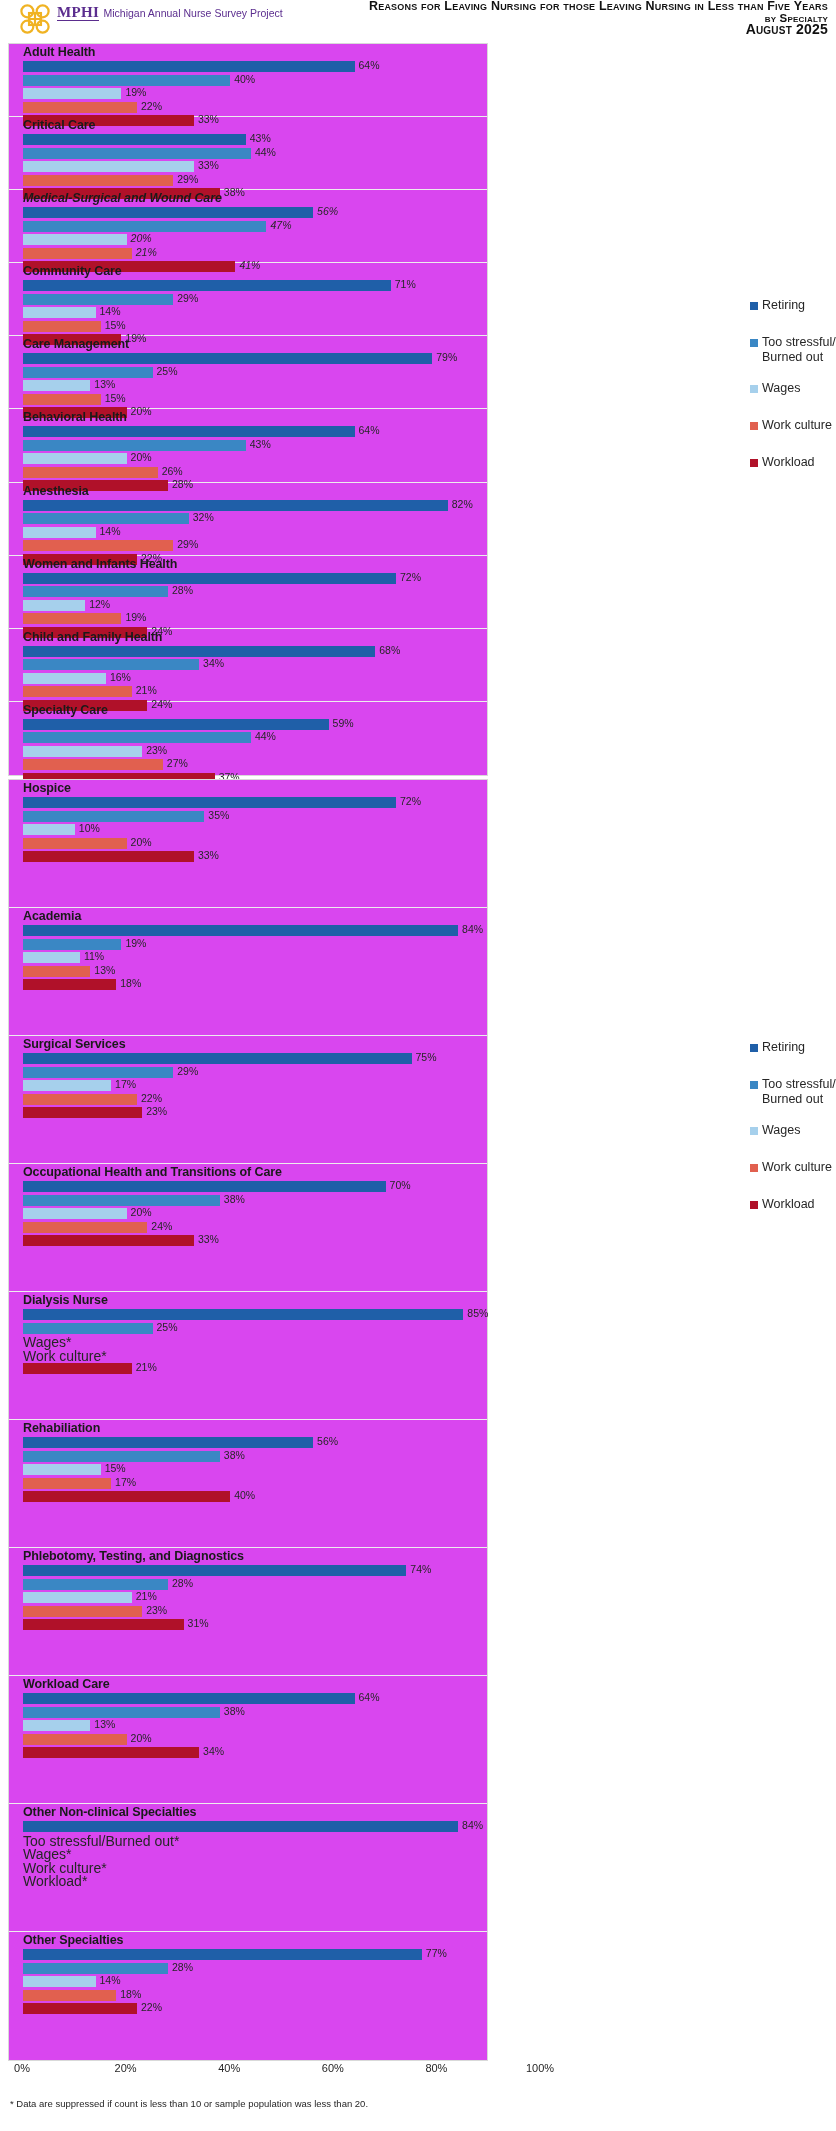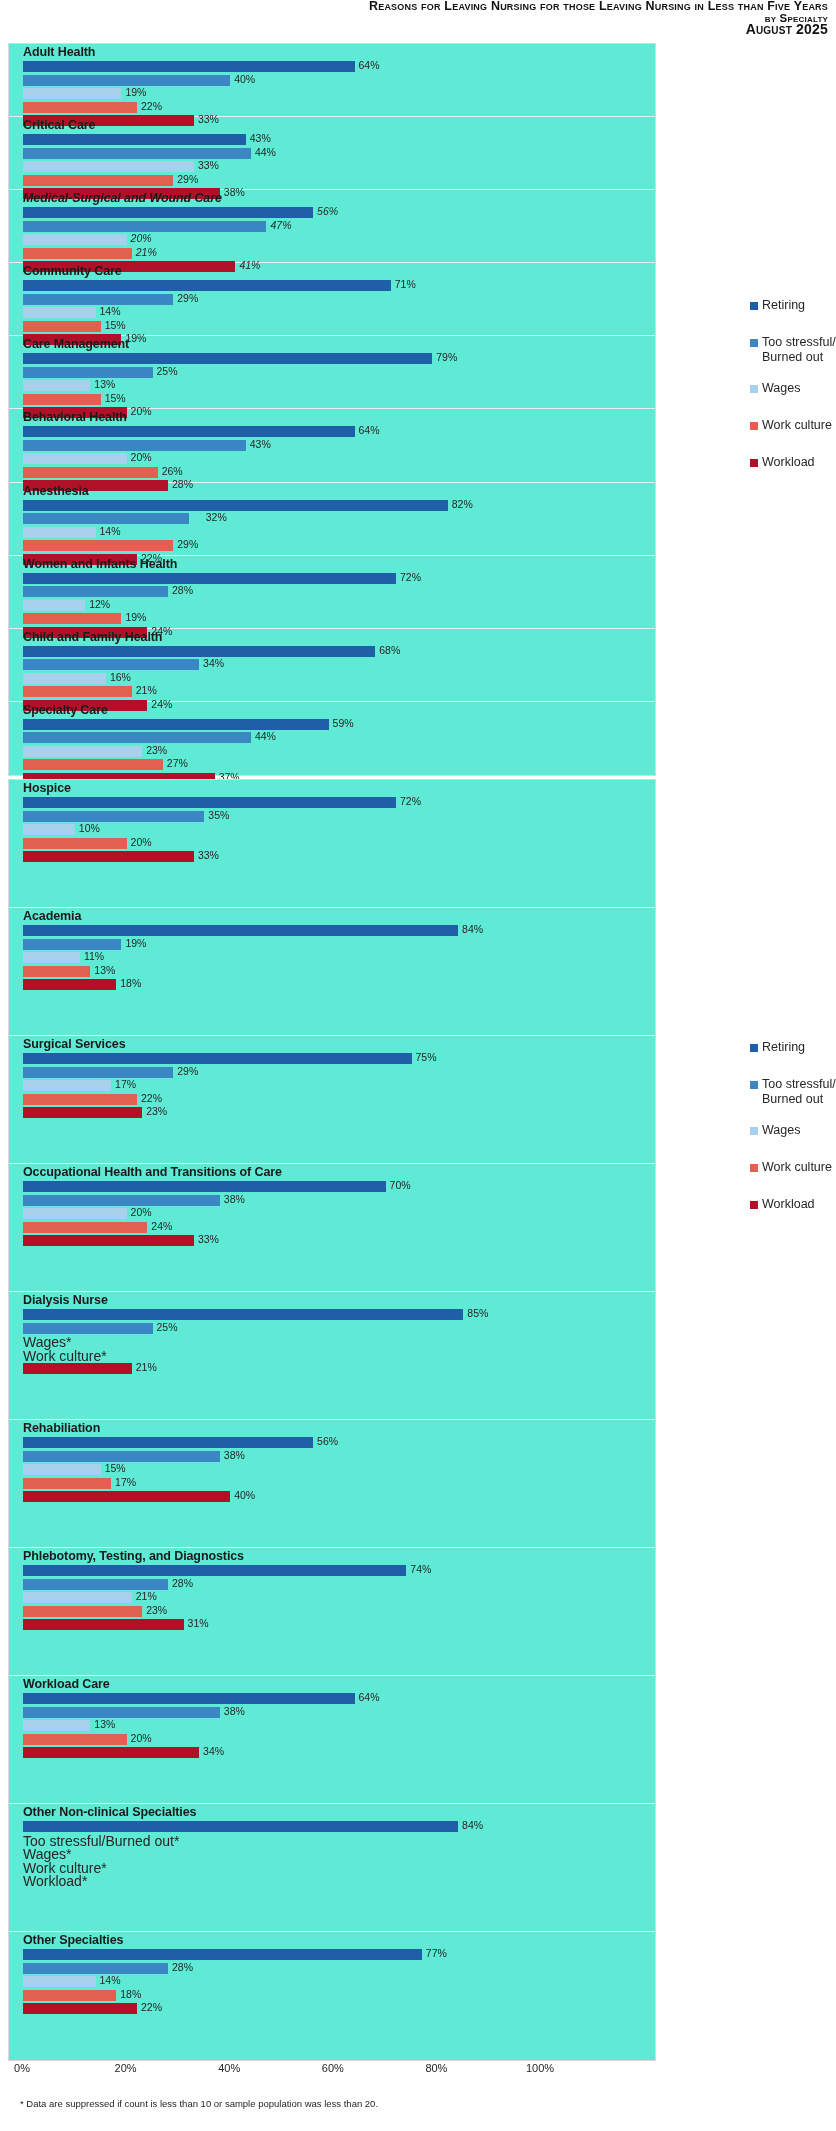--- a/index.html
+++ b/index.html
@@ -43,23 +43,23 @@
     letter-spacing:.2px;
   }
   .title-block div { white-space:nowrap; }
   .title-l2 { font-size:11.5px; }
   .title-l3 { font-size:14px; }
 
   
   .panel {
     position:absolute;
     left:8px;
-    width:648px;
+    width:480px;
     border:1px solid #d9d9d9;
-    background:#5eead4;
+    background:#d946ef;
   }
   #panel-top { top:43px; height:733px; }
   #panel-bottom { top:779px; height:1282px; }
 
   .group { position:relative; border-bottom:1px solid #ededed; }
   .group:last-child { border-bottom:none; }
   .group-label {
     position:absolute; left:14px; top:1px;
     font-size:12.5px; font-weight:700; color:#1a1a1a;
     white-space:nowrap; letter-spacing:-.1px;
@@ -100,28 +100,46 @@
   
   .axis {
     position:absolute; left:8px; top:2062px; width:548px; height:18px;
   }
   .axis-tick {
     position:absolute; top:0; font-size:11px; color:#262626;
     transform:translateX(-50%); white-space:nowrap;
   }
 
   .footnote {
-    position:absolute; left:20px; top:2098px;
+    position:absolute; left:10px; top:2098px;
     font-size:9.5px; color:#262626; white-space:nowrap;
   }
 </style>
 </head>
 <body>
 
 <div class="header">
+  <div class="logo-wrap">
+    <span class="logo-mark">
+      <svg viewBox="0 0 40 40" width="34" height="34" aria-hidden="true">
+        <g fill="none" stroke="#f0b323" stroke-width="2.6">
+          <circle cx="11" cy="11" r="7"></circle>
+          <circle cx="29" cy="11" r="7"></circle>
+          <circle cx="11" cy="29" r="7"></circle>
+          <circle cx="29" cy="29" r="7"></circle>
+          <rect x="13" y="13" width="14" height="14"></rect>
+          <path d="M20 13 V27 M13 20 H27"></path>
+        </g>
+      </svg>
+    </span>
+    <span class="logo-text">
+      <span class="logo-acronym">MPHI</span>
+      <span class="logo-sub">Michigan Annual Nurse Survey Project</span>
+    </span>
+  </div>
   <div class="title-block">
     <div>Reasons for Leaving Nursing for those Leaving Nursing in Less than Five Years</div>
     <div class="title-l2">by Specialty</div>
     <div class="title-l3">August 2025</div>
   </div>
 </div>
 
 <div class="panel" id="panel-top">
     <div class="group" style="height: 73.1px;">
       <div class="group-label">Adult Health</div>
@@ -275,21 +293,21 @@
     </div>
     <div class="group" style="height: 73.1px;">
       <div class="group-label">Anesthesia</div>
       <div class="bars">
         <div class="bar-row">
           <div class="bar" style="width: 424.76px; background: rgb(31, 95, 168);"></div>
           <span class="bar-val" style="left: 428.76px;">82%</span>
         </div>
         <div class="bar-row">
           <div class="bar" style="width: 165.76px; background: rgb(58, 135, 196);"></div>
-          <span class="bar-val" style="left: 169.76px; margin-left: 13px;">32%</span>
+          <span class="bar-val" style="left: 169.76px;">32%</span>
         </div>
         <div class="bar-row">
           <div class="bar" style="width: 72.52px; background: rgb(166, 208, 236);"></div>
           <span class="bar-val" style="left: 76.52px;">14%</span>
         </div>
         <div class="bar-row">
           <div class="bar" style="width: 150.22px; background: rgb(225, 96, 79);"></div>
           <span class="bar-val" style="left: 154.22px;">29%</span>
         </div>
         <div class="bar-row">

